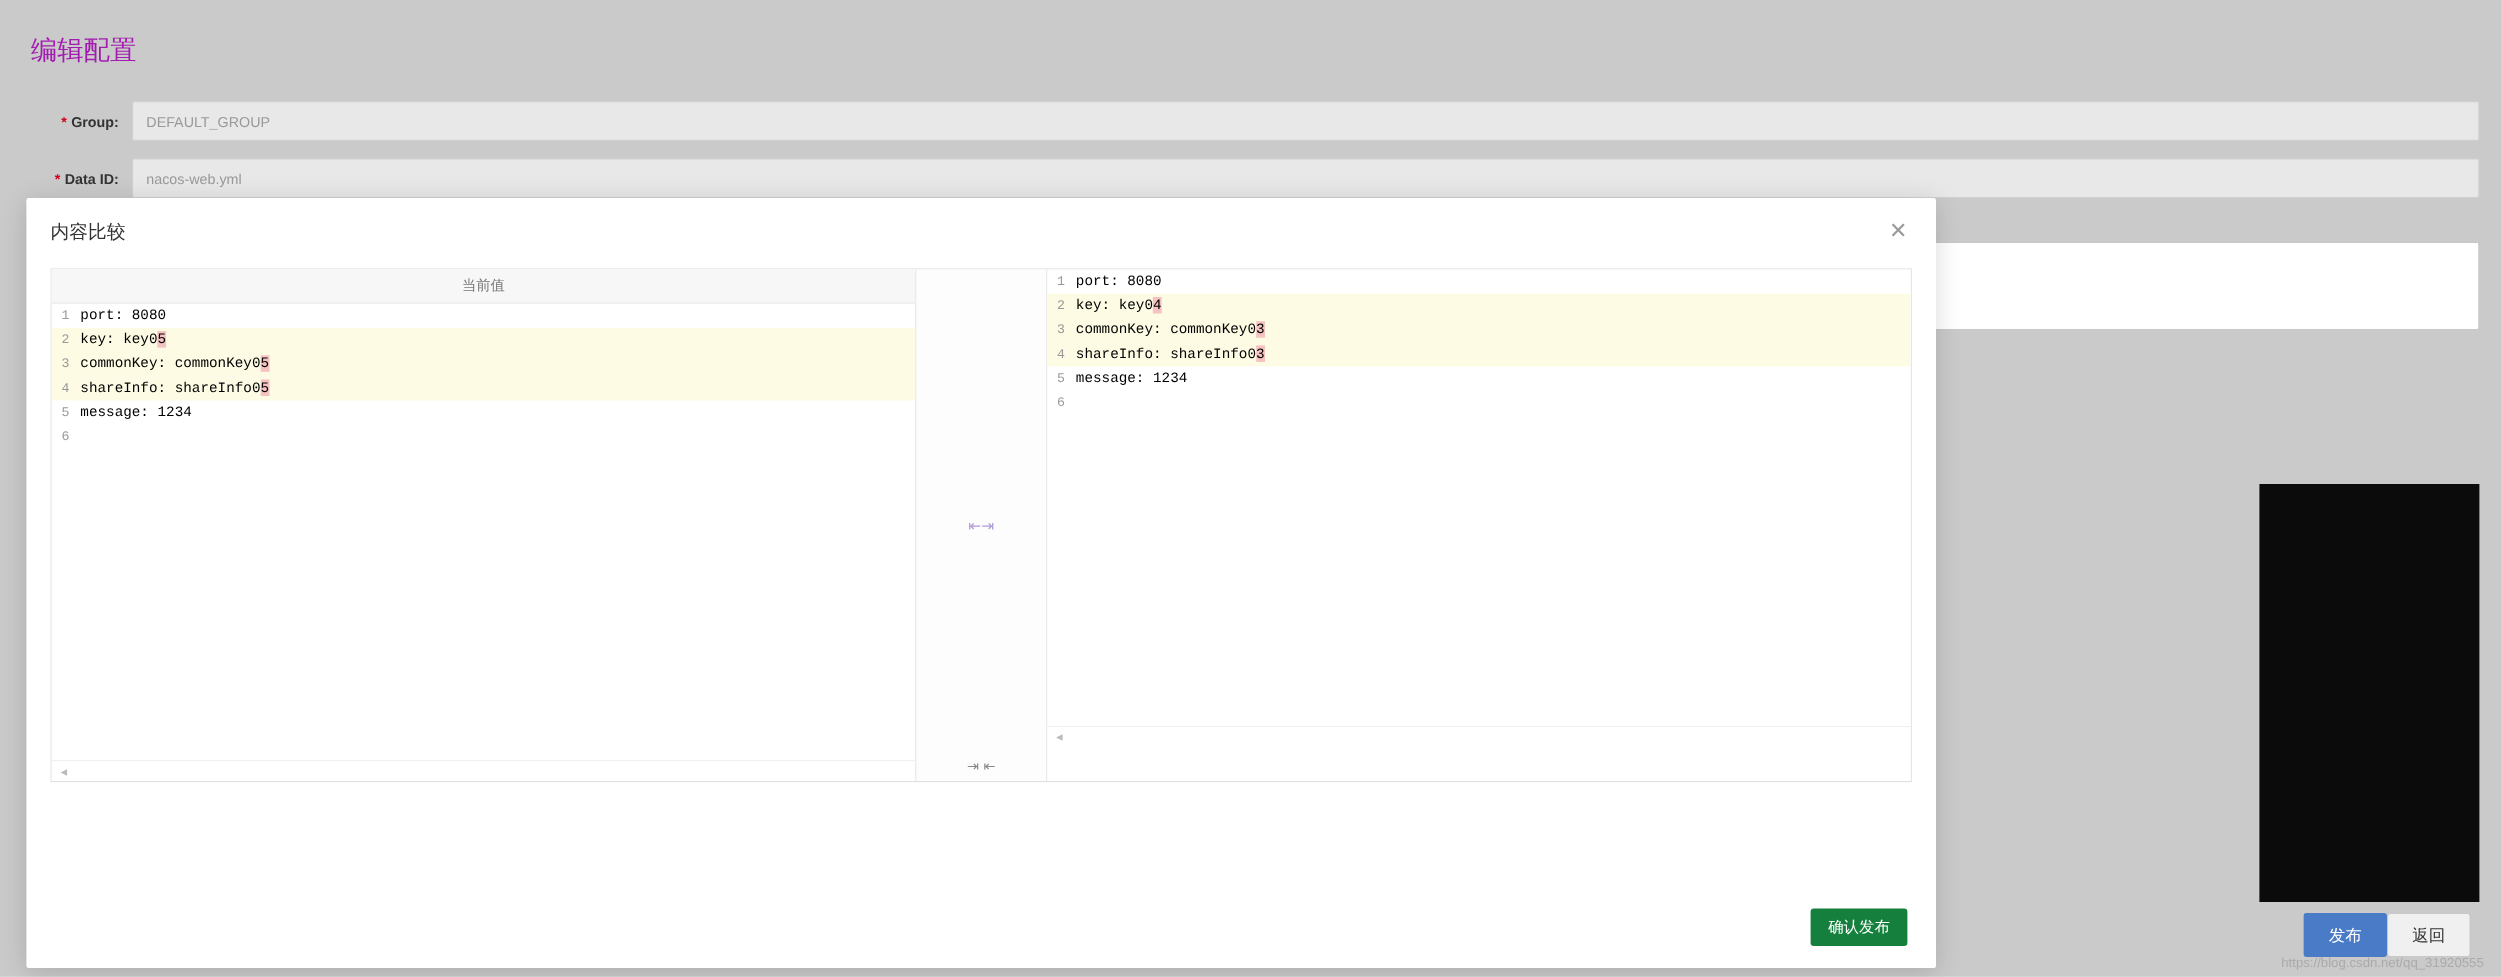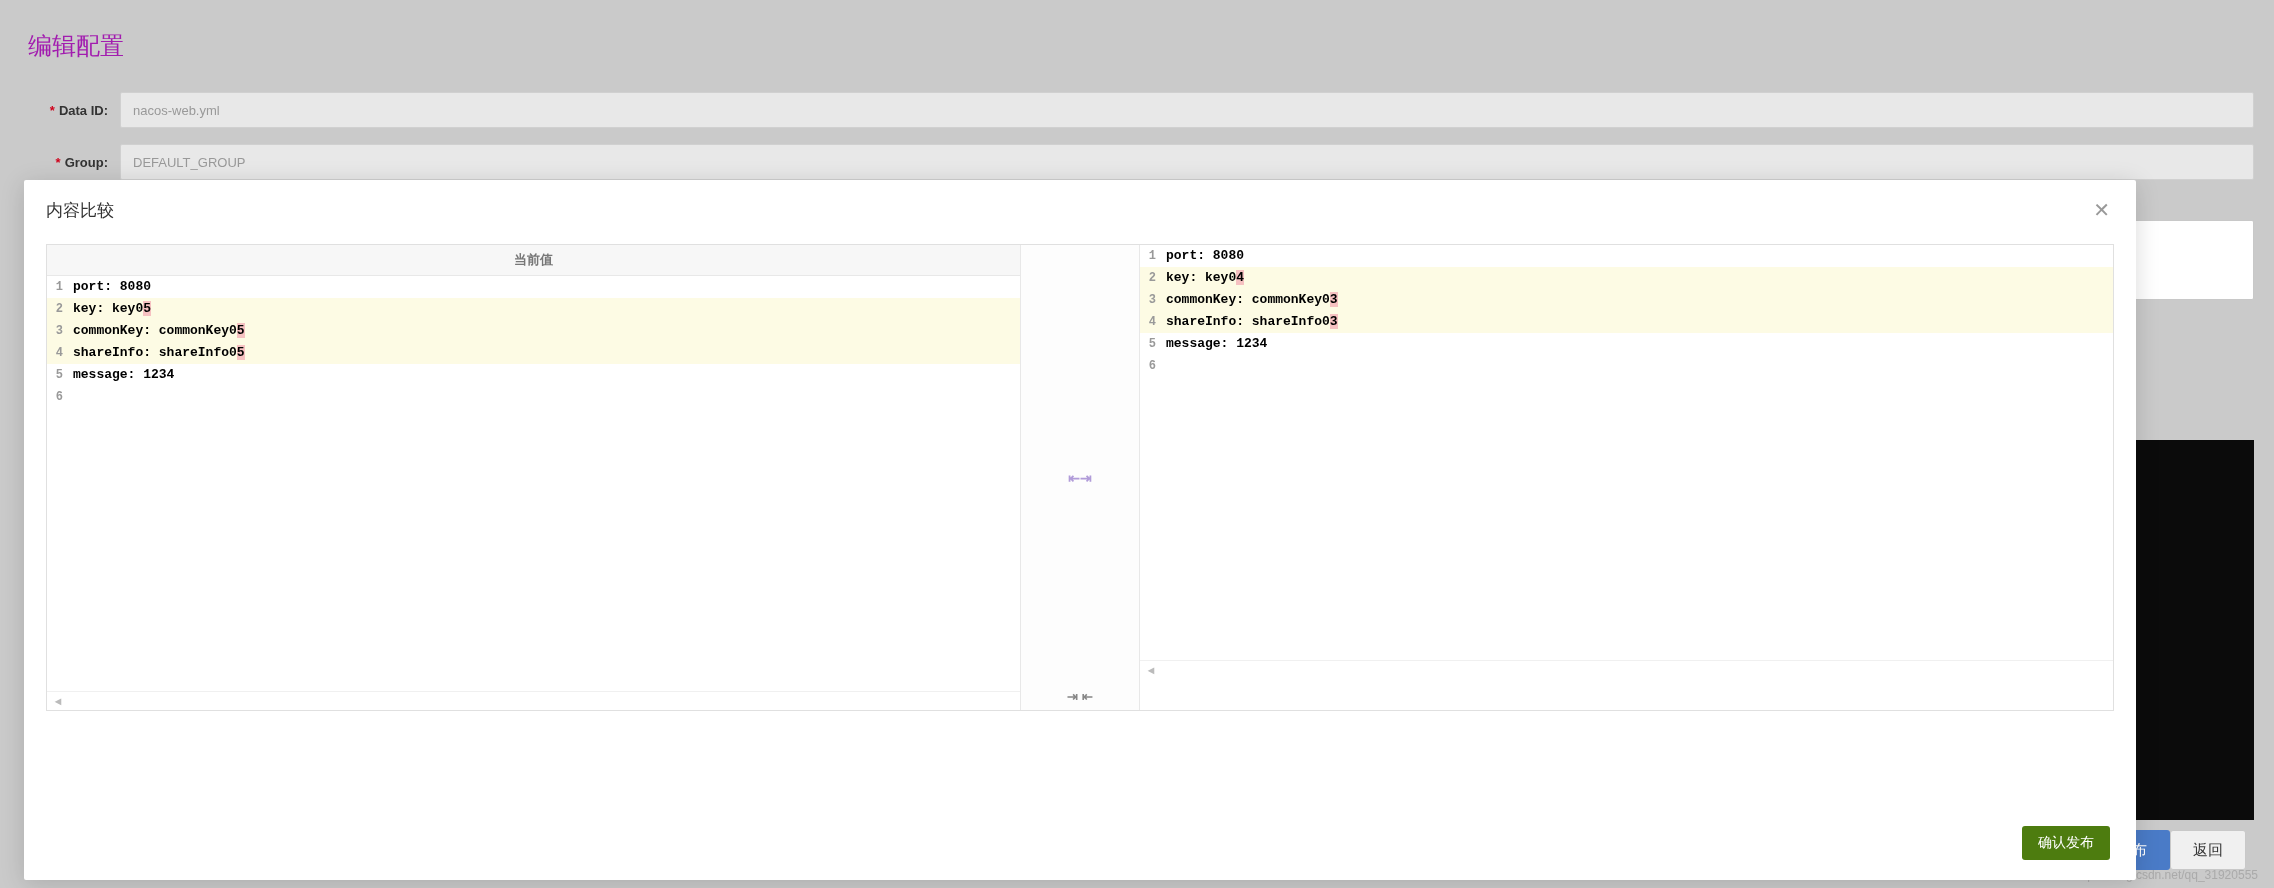--- a/index.html
+++ b/index.html
@@ -90,21 +90,21 @@
 
     
     .modal-overlay {
       position: absolute;
       top: 0; left: 0; right: 0; bottom: 0;
     }
     .modal {
       position: absolute;
       top: 180px;
       left: 24px;
-      width: 2112px;
+      width: 1736px;
       height: 700px;
       background: #fff;
       box-shadow: 0 4px 24px rgba(0,0,0,.15);
       border-radius: 2px;
     }
     .modal-header {
       display: flex;
       align-items: center;
       justify-content: space-between;
       padding: 16px 22px 10px 22px;
@@ -112,21 +112,20 @@
     .modal-title { font-size: 17px; color: #333; }
     .close-btn {
       background: none; border: none; cursor: pointer;
       color: #999; font-size: 20px; line-height: 1;
       padding: 4px;
     }
     .diff-container {
       display: flex;
       margin: 10px 22px 0 22px;
       border: 1px solid #e0e0e0;
-      font-weight: bold;
     }
     .diff-col-header {
       text-align: center;
       font-size: 13px;
       color: #777;
       padding: 6px 0;
       background: #f7f7f7;
       border-bottom: 1px solid #e8e8e8;
     }
     .diff-pane {
@@ -189,44 +188,44 @@
       font-size: 13px;
       display: flex;
       gap: 4px;
     }
     .modal-footer {
       position: absolute;
       bottom: 20px;
       right: 26px;
     }
     .btn-confirm {
-      background: #4d7c0f; color: #fff;
+      background: #15803d; color: #fff;
       border: none; border-radius: 3px;
       height: 34px; padding: 0 16px;
       font-size: 14px; cursor: pointer;
     }
   </style>
 </head>
 <body>
 
 <div class="page-bg">
   <div class="page-title">编辑配置</div>
 
   <div class="form-row">
     <div class="form-label">
-      <span class="req">*</span><span>Data ID:</span>
-    </div>
-    <input class="form-input" disabled="" value="nacos-web.yml" style="">
+      <span class="req">*</span><span>Group:</span>
+    </div>
+    <input class="form-input" disabled="" value="DEFAULT_GROUP" style="">
   </div>
 
   <div class="form-row">
     <div class="form-label">
-      <span class="req">*</span><span>Group:</span>
-    </div>
-    <input class="form-input" disabled="" value="DEFAULT_GROUP" style="">
+      <span class="req">*</span><span>Data ID:</span>
+    </div>
+    <input class="form-input" disabled="" value="nacos-web.yml" style="">
   </div>
 
   <div class="form-row" style="margin-top:40px;">
     <div class="form-label"></div>
     <div class="textarea-box"></div>
   </div>
 
   <div class="dark-panel"></div>
 
   <div class="bottom-buttons">

